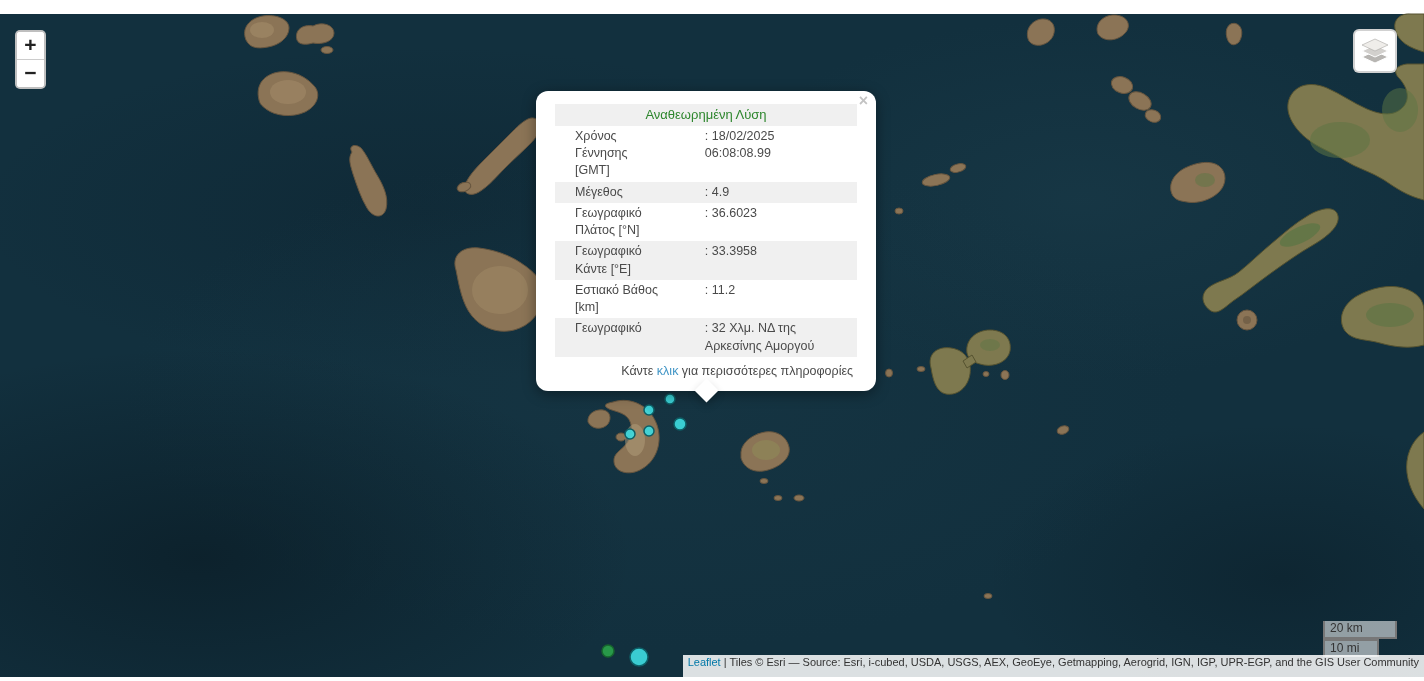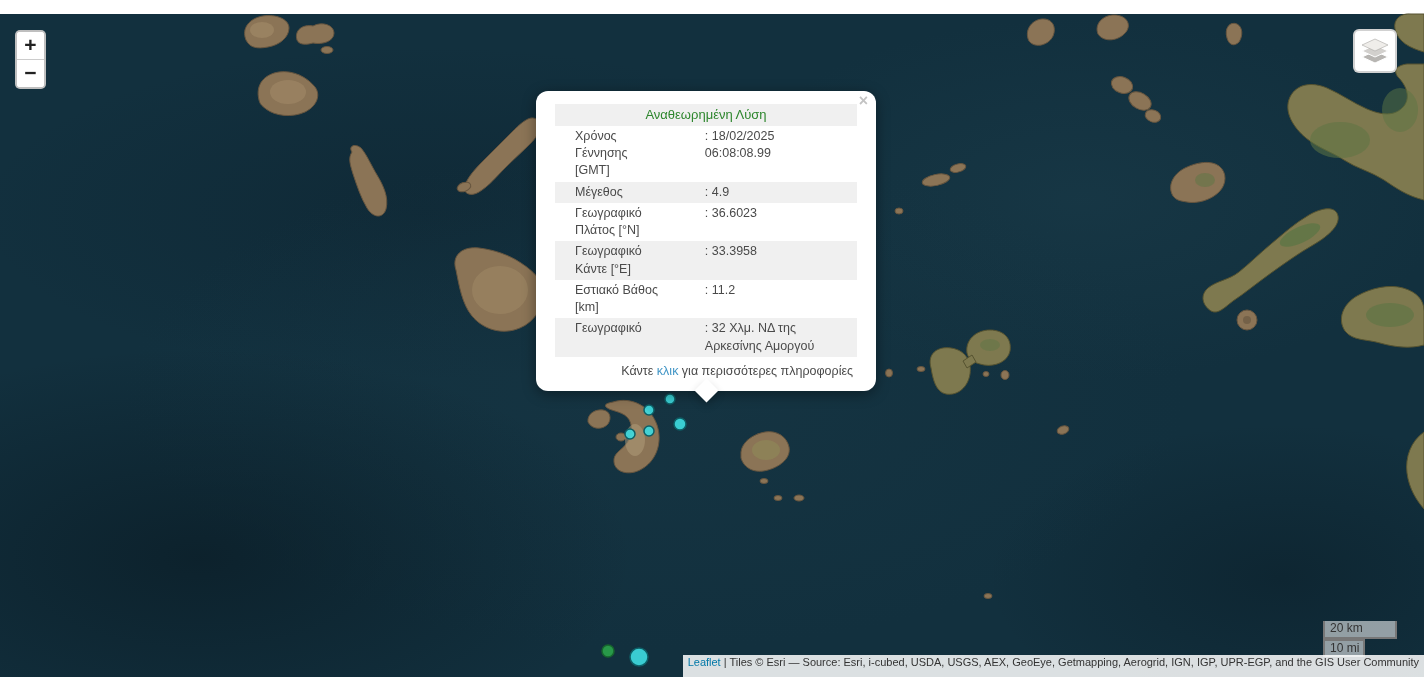--- a/index.html
+++ b/index.html
@@ -41,21 +41,21 @@
   table.eq td.lbl{width:43%;}
   table.eq tr.striped{background:#f0f0f0;}
   .eq-title{color:#2d862d;text-align:center;font-size:13px;padding:3px 4px;}
   .popup-footer{margin-top:7px;padding:0 4px;text-align:right;}
   .lnk{color:#4095c6;cursor:pointer;text-decoration:none;}
   
   .scale-ctl{position:absolute;right:27px;bottom:24px;z-index:50;font-size:12px;color:#333;margin-left:24px;}
   .scale-line{background:rgba(255,255,255,0.55);border:2px solid #777;border-top:none;
     padding:1px 5px 1px 5px;box-sizing:border-box;white-space:nowrap;line-height:1.15;}
   .scale-line.km{width:74px;}
-  .scale-line.mi{width:42px;border-top:2px solid #777;border-bottom:none;margin-top:0px;}
+  .scale-line.mi{width:56px;border-top:2px solid #777;border-bottom:none;margin-top:0px;}
   
   .attribution{position:absolute;right:0;bottom:4px;z-index:50;height:22px;line-height:14px;
     background:rgba(255,255,255,0.85);padding:0 5px;font-size:11px;color:#333;white-space:nowrap;}
   .attribution a{color:#0078A8;text-decoration:none;cursor:pointer;}
 </style>
 </head>
 <body>
 
 <div class="stage">
 

